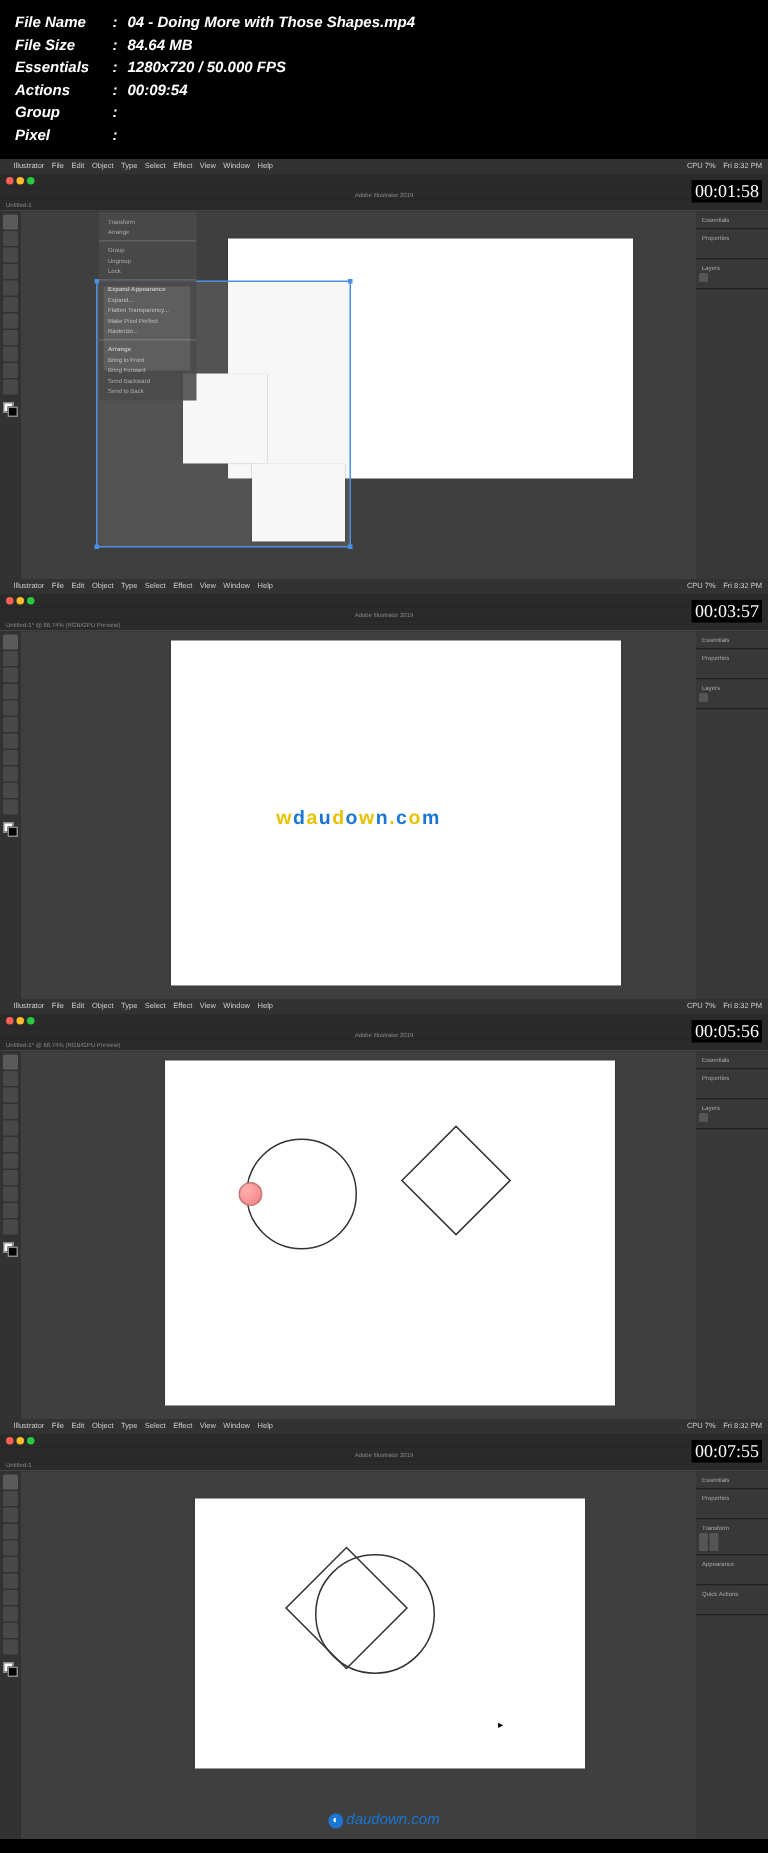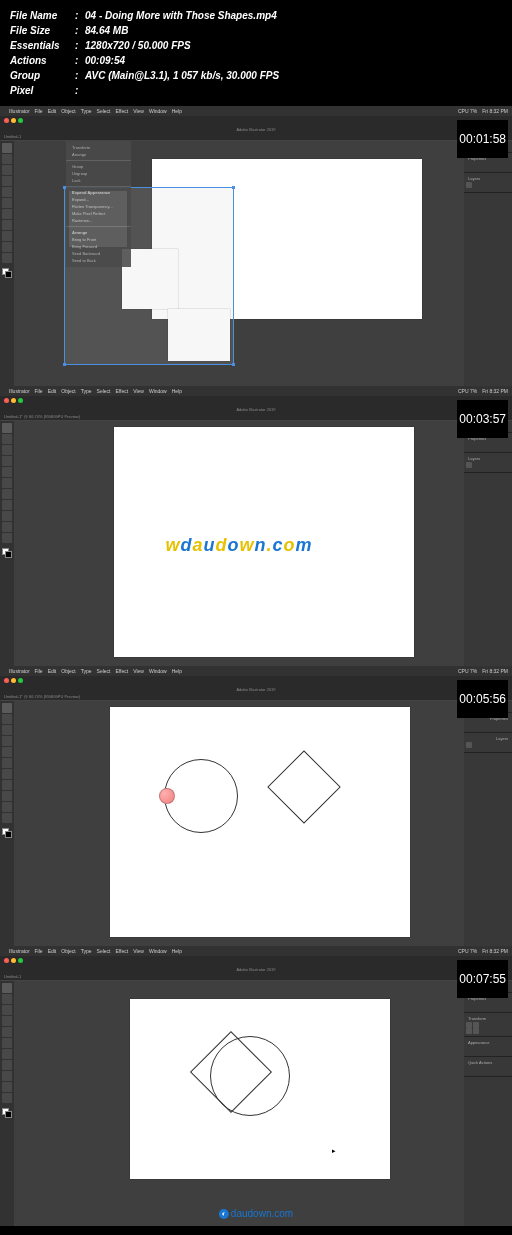--- a/index.html
+++ b/index.html
@@ -6,34 +6,34 @@
 body { background: #000; font-family: Arial, sans-serif; width: 512px; }
 .info-block { background: #000; color: #fff; padding: 8px 10px; font-size: 10px; line-height: 1.5; }
 .info-row { display: flex; font-style: italic; }
 .info-label { width: 65px; font-weight: bold; }
 .info-colon { width: 10px; font-weight: bold; }
 .info-value { font-weight: bold; }
 
 .screenshot { position: relative; width: 512px; background: #1a1a1a; border-bottom: 1px solid #000; }
 .ss1 { height: 280px; }
 .ss2 { height: 280px; }
-.ss3 { height: 280px; text-align: right; }
+.ss3 { height: 280px; }
 .ss4 { height: 280px; }
 
 .mac-menubar { height: 10px; background: #323232; display: flex; align-items: center; padding: 0 4px; font-size: 5px; color: #ccc; gap: 5px; }
 .mac-menubar .spacer { flex: 1; }
 .window-controls { display: flex; gap: 2px; padding: 2px 4px; background: #2a2a2a; }
 .wc { width: 5px; height: 5px; border-radius: 50%; }
 .wc-r { background: #ff5f56; }
 .wc-y { background: #ffbd2e; }
 .wc-g { background: #27c93f; }
 .title-bar { height: 8px; background: #2a2a2a; display: flex; align-items: center; justify-content: center; font-size: 4px; color: #888; position: relative; }
 .tab-bar { height: 8px; background: #2a2a2a; border-bottom: 1px solid #444; font-size: 4px; color: #888; padding: 0 4px; display: flex; align-items: center; }
 
-.timer { position: absolute; top: 14px; right: 4px; font-size: 12px; color: #fff; font-family: Liberation Sans, sans-serif; z-index: 10; background: #000; padding: 12px 2px; }
+.timer { position: absolute; top: 14px; right: 4px; font-size: 12px; color: #fff; font-family: Liberation Serif, serif; z-index: 10; background: #000; padding: 0 2px; }
 
 .main-area { display: flex; height: calc(100% - 32px); }
 .toolbar-left { width: 14px; background: #323232; display: flex; flex-direction: column; align-items: center; padding-top: 2px; gap: 1px; }
 .tool-icon { width: 10px; height: 10px; background: #484848; border-radius: 1px; }
 .tool-icon.sel { background: #5a5a5a; }
 .swatch { width: 10px; height: 10px; margin-top: 4px; position: relative; }
 .swatch-fg { width: 7px; height: 7px; background: #fff; border: 1px solid #888; position: absolute; top: 0; left: 0; }
 .swatch-bg { width: 7px; height: 7px; background: #000; border: 1px solid #888; position: absolute; bottom: 0; right: 0; }
 
 .canvas-wrap { flex: 1; background: #3f3f3f; position: relative; display: flex; align-items: flex-start; justify-content: center; overflow: hidden; }
@@ -45,25 +45,25 @@
 
 .artboard { background: #fff; position: absolute; box-shadow: 0 0 1px rgba(0,0,0,0.5); }
 
 .dropdown { position: absolute; background: #4a4a4a; opacity: 0.88; width: 65px; font-size: 4px; color: #bbb; padding: 3px 0; z-index: 5; }
 .dd-item { padding: 1px 6px; }
 .dd-sep { height: 1px; background: #666; margin: 2px 0; }
 
 .sel-rect { position: absolute; border: 1px solid #4a90e2; background: rgba(200,200,200,0.15); }
 .sel-handle { width: 3px; height: 3px; background: #4a90e2; position: absolute; }
 
-.watermark { position: absolute; top: 50%; left: 50%; transform: translate(-50%, -50%); font-size: 18px; font-weight: bold; letter-spacing: 1px; z-index: 8; pointer-events: none; font-style: italic; }
+.watermark { position: absolute; top: 50%; left: 50%; transform: translate(-50%, -50%); font-size: 13px; font-weight: bold; letter-spacing: 1px; z-index: 8; pointer-events: none; }
 .wm-y { color: #e6c200; }
 .wm-b { color: #1976d2; }
 
-.footer-wm { position: absolute; bottom: 6px; left: 50%; transform: translateX(-50%); font-size: 10px; color: #1976d2; display: flex; align-items: center; gap: 2px; }
+.footer-wm { position: absolute; bottom: 6px; left: 50%; transform: translateX(-50%); font-size: 10px; color: #1976d2; display: flex; align-items: center; gap: 2px; font-style: italic; }
 .footer-wm .fm-icon { width: 10px; height: 10px; background: #1976d2; border-radius: 50%; display: flex; align-items: center; justify-content: center; color: #fff; font-size: 7px; }
 
 .circle-shape { position: absolute; border: 1px solid #333; border-radius: 50%; }
 .diamond-shape { position: absolute; border: 1px solid #333; transform: rotate(45deg); }
 .pink-ball { position: absolute; width: 16px; height: 16px; background: radial-gradient(circle at 30% 30%, #ffb0b0, #f08080); border-radius: 50%; border: 1px solid rgba(0,0,0,0.2); }
 .cursor-dot { position: absolute; width: 4px; height: 4px; }
 .cursor-dot::before { content: '▸'; color: #000; font-size: 7px; }
 
 .panel-text { font-size: 4px; color: #aaa; padding: 1px 2px; }
 </style>
@@ -87,21 +87,20 @@
       <span class="info-value">1280x720 / 50.000 FPS</span>
     </div>
   <div class="info-row">
       <span class="info-label">Actions</span>
       <span class="info-colon">:</span>
       <span class="info-value">00:09:54</span>
     </div>
   <div class="info-row">
       <span class="info-label">Group</span>
       <span class="info-colon">:</span>
-      <span class="info-value">AVC (Main@L3.1), 1 057 kb/s, 30.000 FPS</span>
     </div>
   <div class="info-row">
       <span class="info-label">Pixel</span>
       <span class="info-colon">:</span>
     </div>
 </div>
 
 <div class="screenshot ss1">
   <div class="mac-menubar">
     <span></span>

